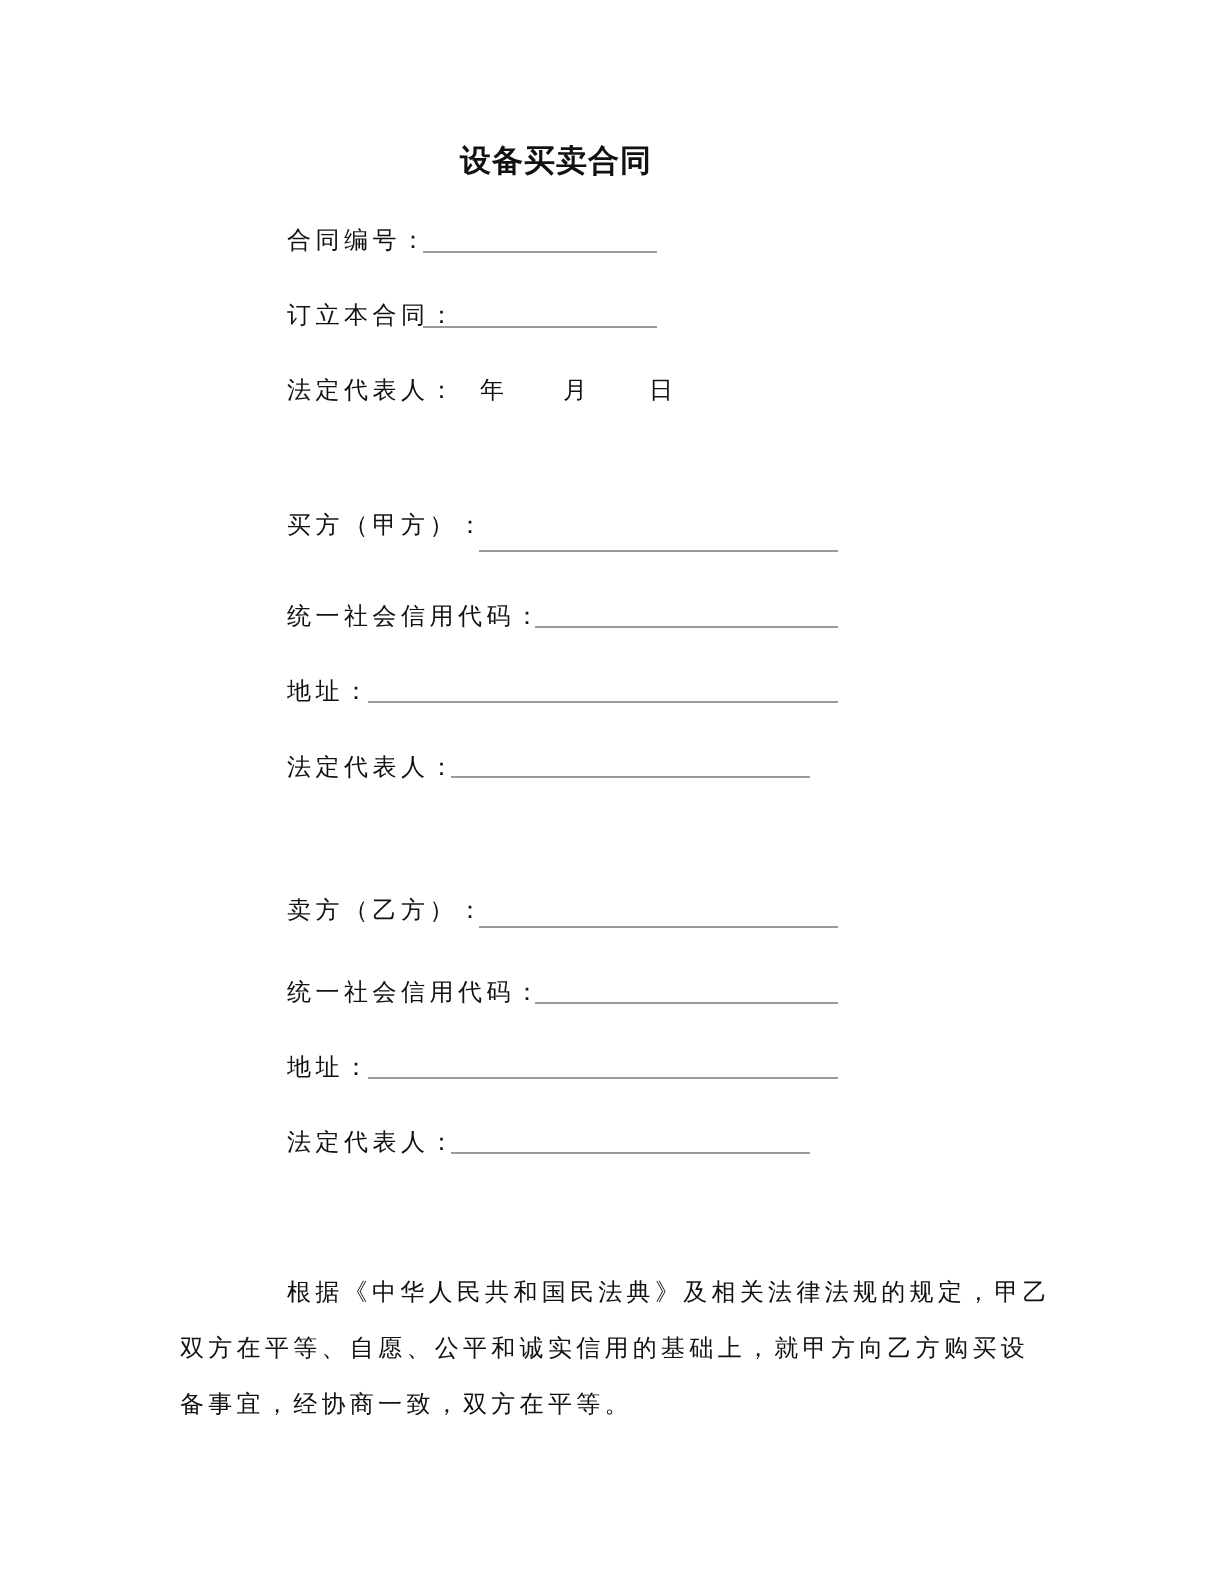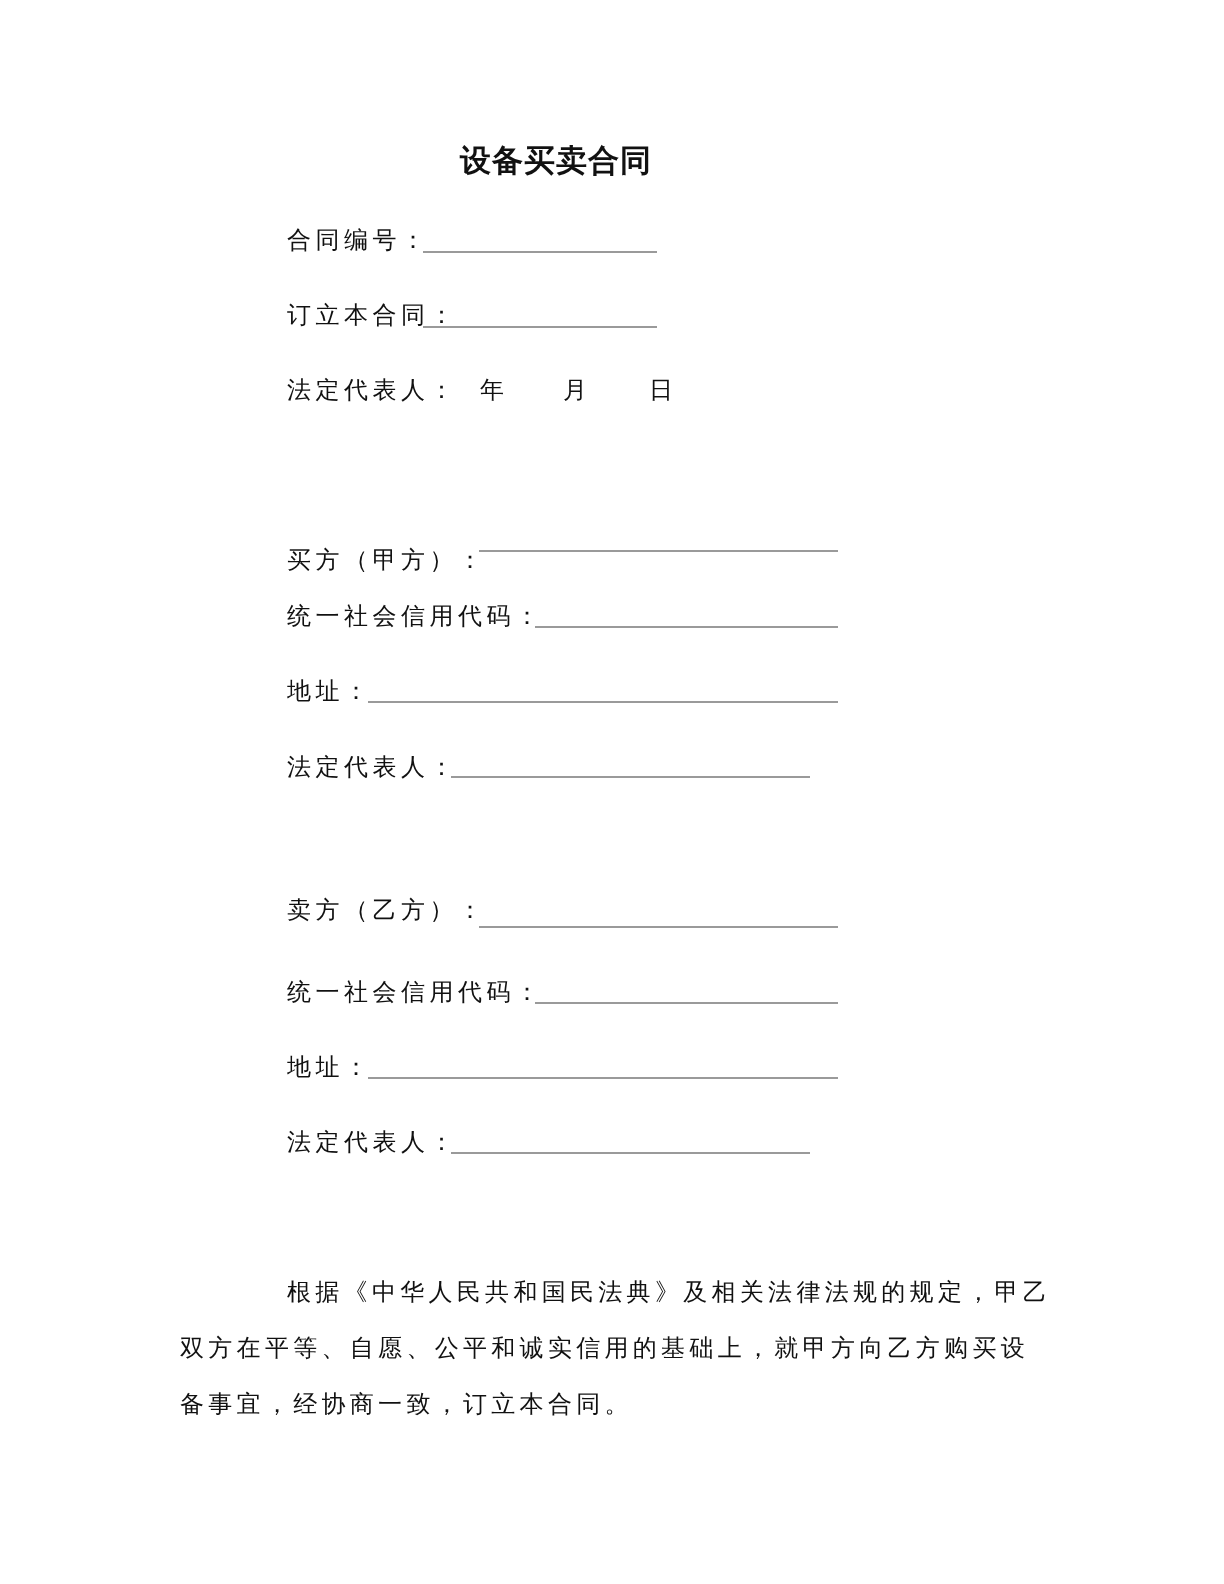--- a/index.html
+++ b/index.html
@@ -32,21 +32,21 @@
   <div class="uline" style="top:326px; left:423px; width:234px;"></div>
 
   <div class="row" style="top:372px; width:420px;">
     <span class="label">法定代表人：</span>
     <span class="date-part" style="left:193px;">年</span>
     <span class="date-part" style="left:276px;">月</span>
     <span class="date-part" style="left:362px;">日</span>
   </div>
 
   <div>
-    <div class="row" style="top:542px;">
+    <div class="row" style="top:507px;">
       <span class="label">买方（甲方）：</span>
     </div>
     <div class="uline" style="top:550px; left:479px; width:359px;"></div>
 
     <div class="row" style="top:598px;">
       <span class="label">统一社会信用代码：</span>
     </div>
     <div class="uline" style="top:626px; left:535px; width:303px;"></div>
 
     <div class="row" style="top:673px;">
@@ -78,16 +78,16 @@
 
     <div class="row" style="top:1124px;">
       <span class="label">法定代表人：</span>
     </div>
     <div class="uline" style="top:1152px; left:451px; width:359px;"></div>
   </div>
 
   <div class="para" style="top:1274px;">
     <div class="line" style="top:0; left:107px;">根据《中华人民共和国民法典》及相关法律法规的规定，甲乙</div>
     <div class="line" style="top:56px;text-align:center;">双方在平等、自愿、公平和诚实信用的基础上，就甲方向乙方购买设</div>
-    <div class="line" style="top:112px;">备事宜，经协商一致，订立本合同。</div>
+    <div class="line" style="top:112px;">备事宜，经协商一致，双方在平等。</div>
   </div>
 
 </div>
 
 </body></html>

